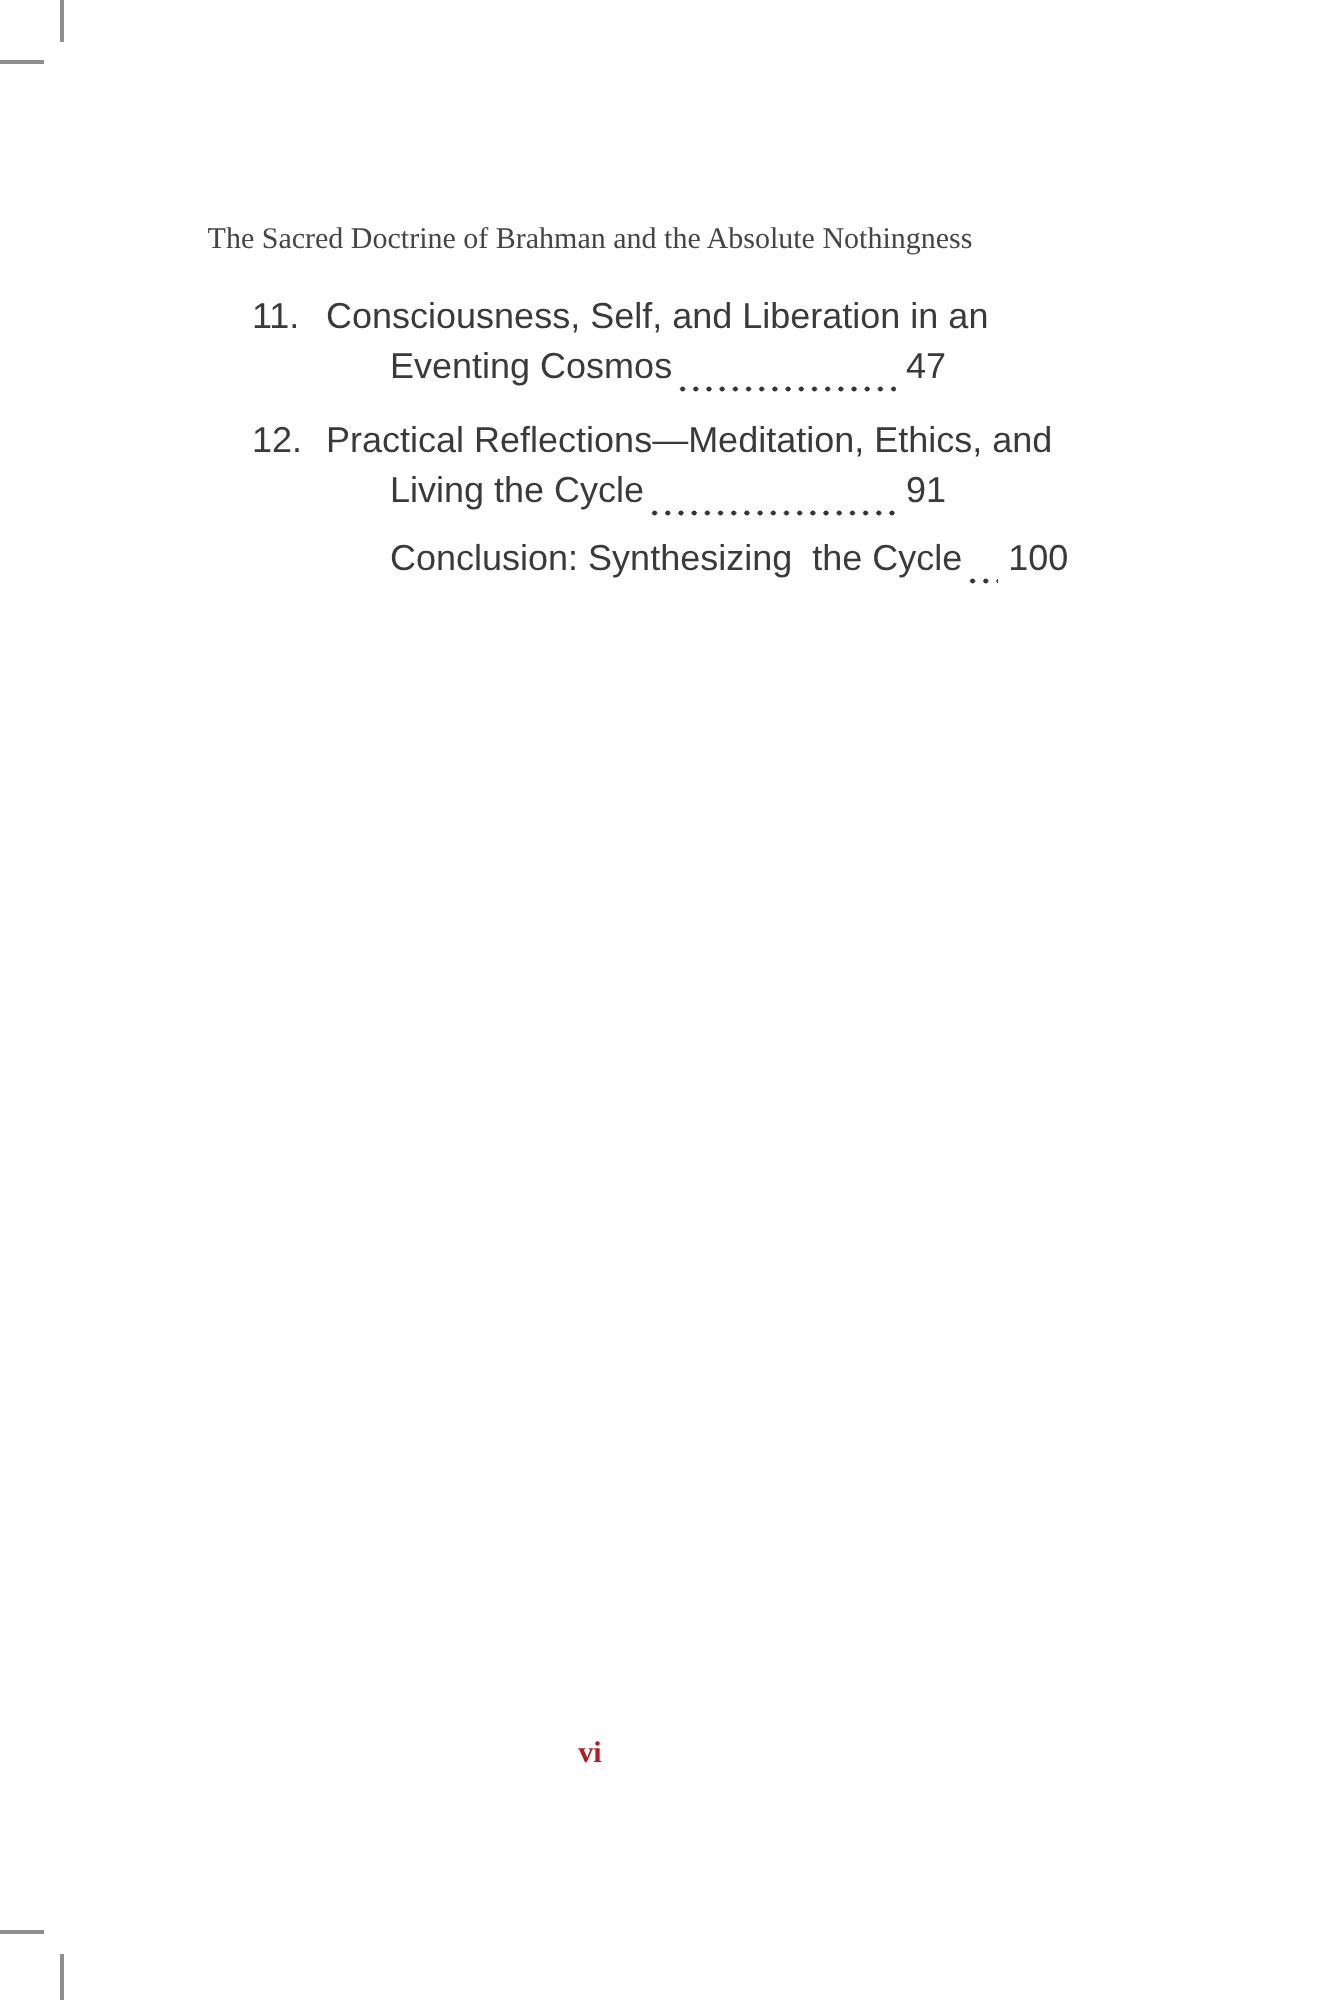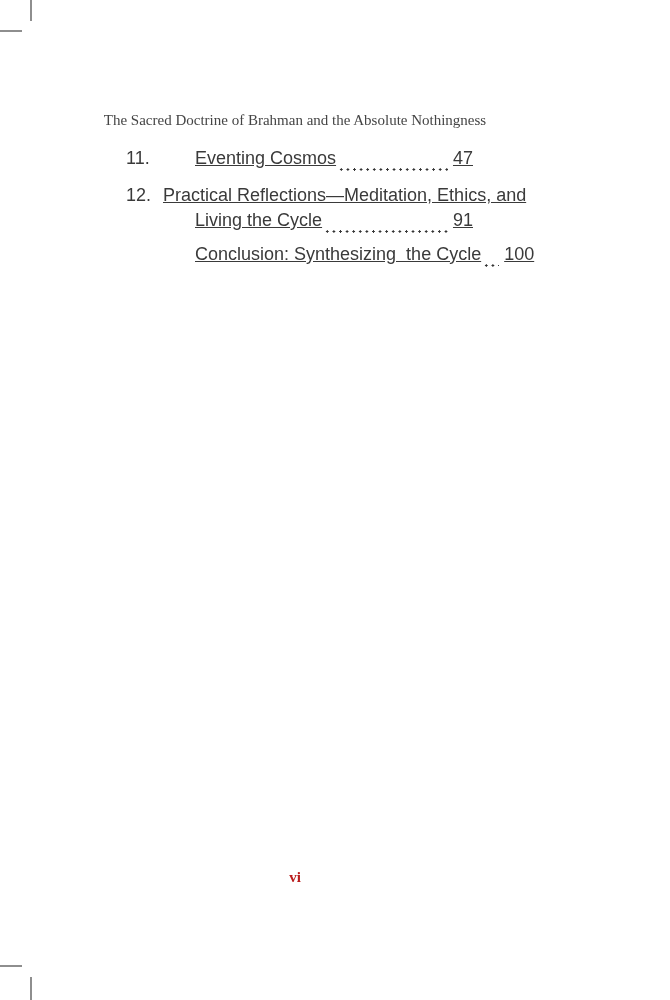--- a/index.html
+++ b/index.html
@@ -50,21 +50,20 @@
     left: 126px;
     right: 117px;
     top: 146px;
     font-size: 18px;
     line-height: 25px;
     color: #3a3a3a;
   }
   .toc-entry {
     position: relative;
     padding-left: 37px;
-    text-decoration: underline;
   }
   .toc-entry.second { margin-top: 12px; }
   .toc-entry.conclusion { margin-top: 9px; }
   .entry-number {
     position: absolute;
     left: 0;
     top: 0;
     white-space: pre;
   }
   .toc-line1 { white-space: pre; }
@@ -113,20 +112,21 @@
   <div class="crop bl-v"></div>
   <div class="crop br-h"></div>
   <div class="crop br-v"></div>
 
   <div class="running-header">The Sacred Doctrine of Brahman and the Absolute Nothingness</div>
 
   <div class="toc">
 
     <div class="toc-entry">
       <span class="entry-number">11.</span>
+      <div class="toc-line1">Consciousness, Self, and Liberation in an</div>
       <div class="toc-line2">
         <span class="toc-title">Eventing Cosmos</span>
         <span class="dot-leader"></span>
         <span class="page-num">47</span>
       </div>
     </div>
 
     <div class="toc-entry second">
       <span class="entry-number">12.</span>
       <div class="toc-line1">Practical Reflections—Meditation, Ethics, and</div>

